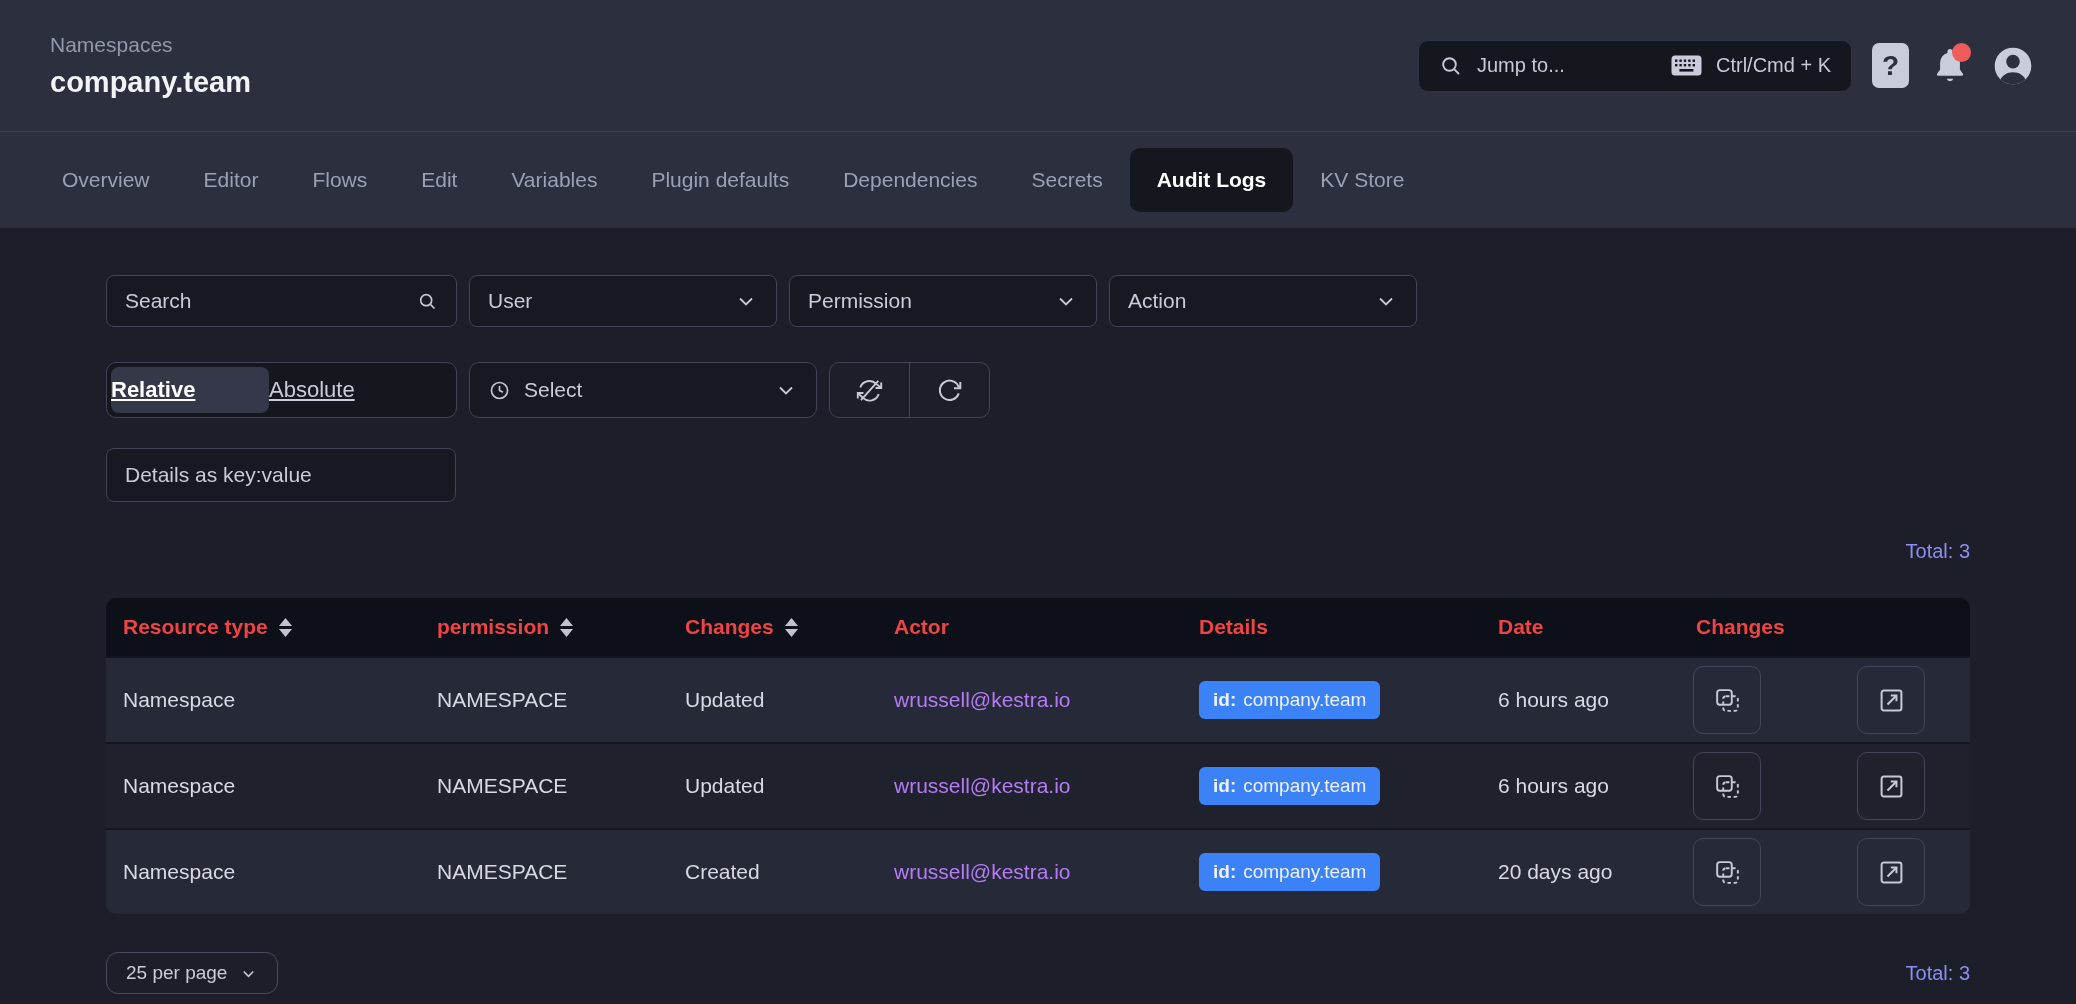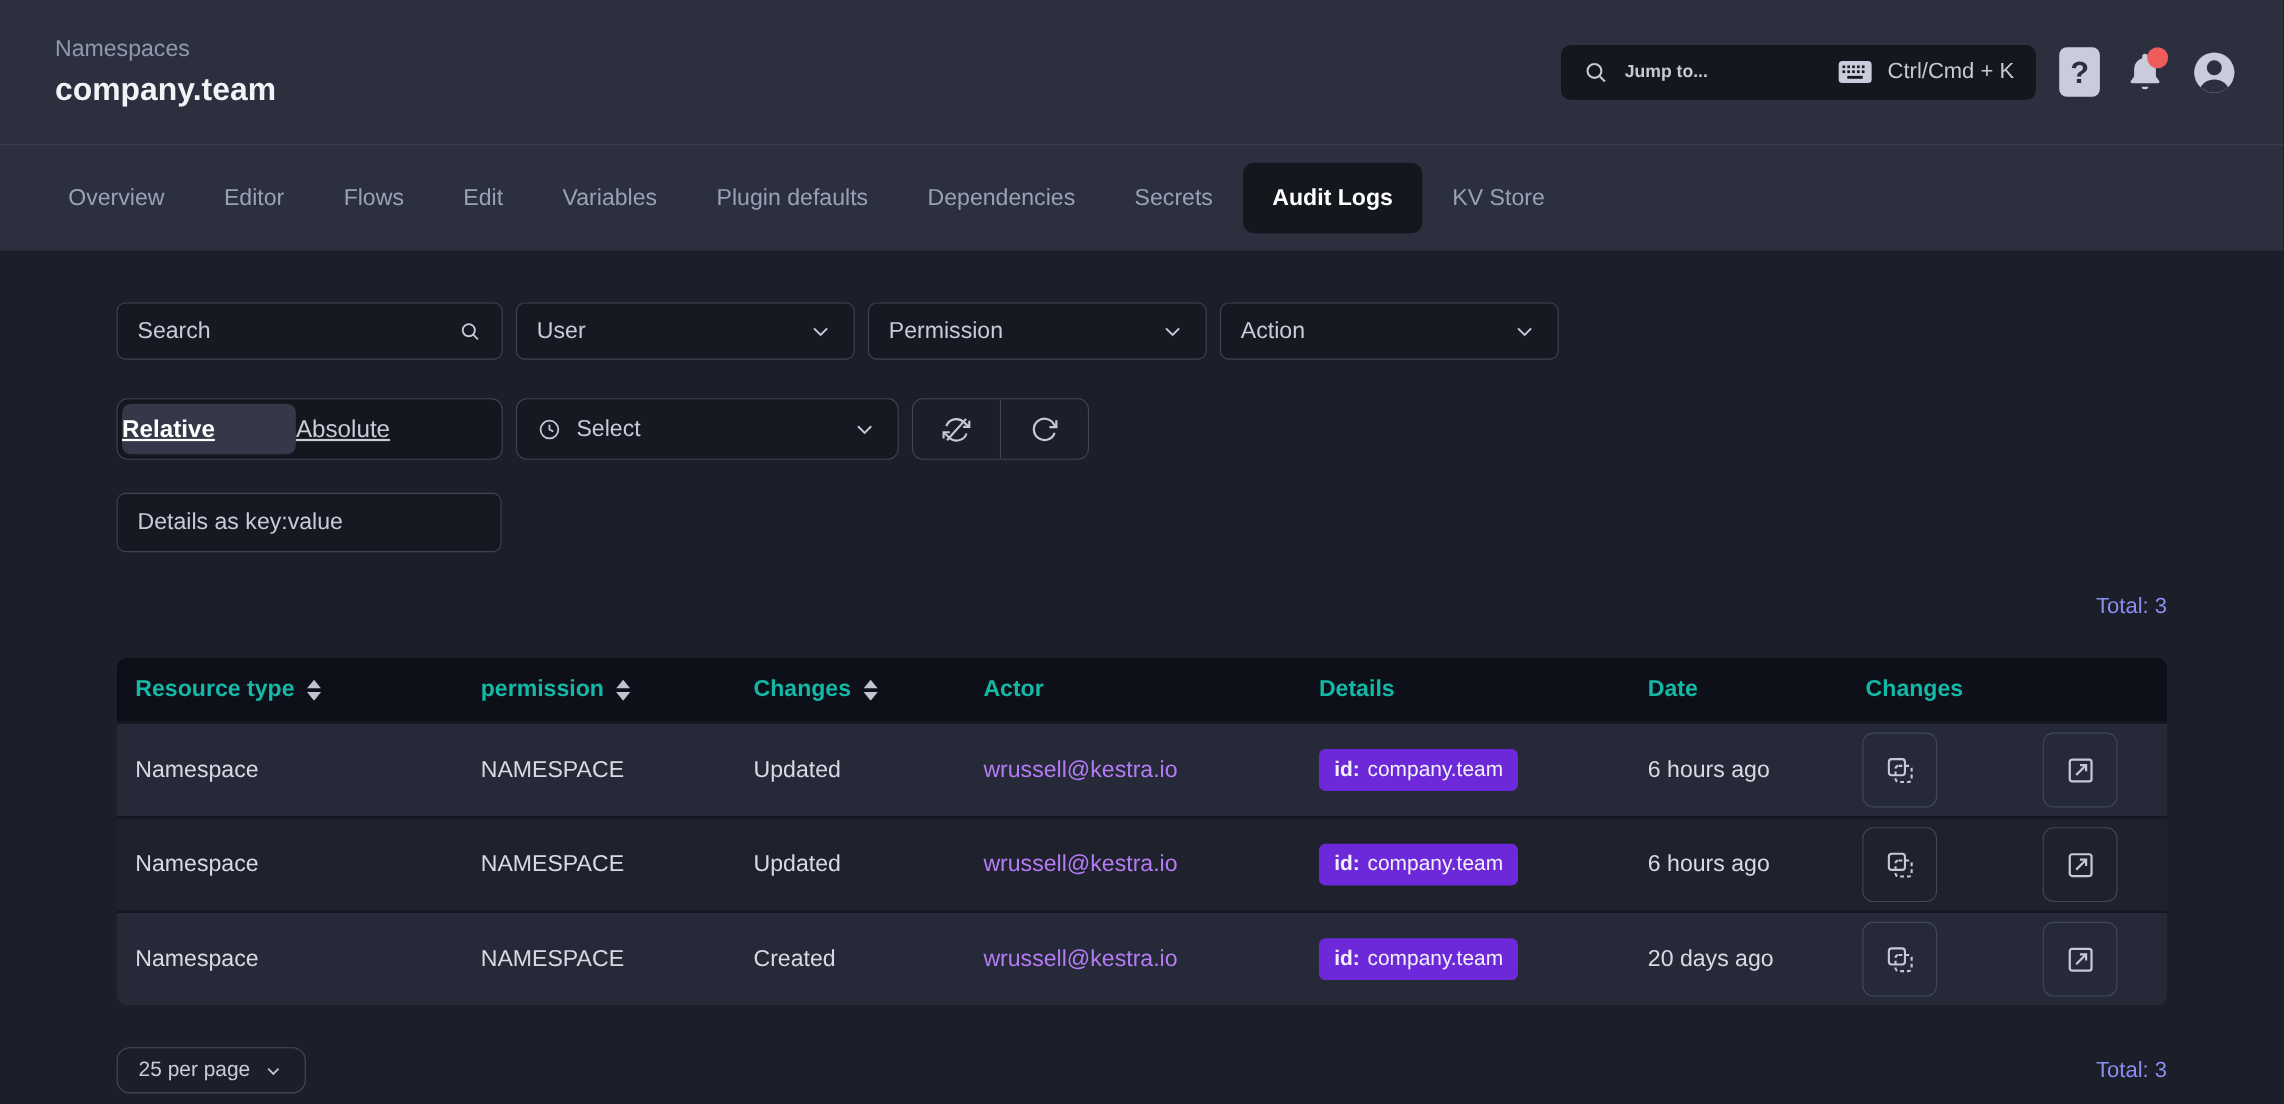--- a/index.html
+++ b/index.html
@@ -28,23 +28,22 @@
     width: 434px; height: 52px;
     background: #15171f;
     border: 1px solid #2e3343;
     border-radius: 10px;
     display: flex; align-items: center;
     padding: 0 20px; gap: 14px;
     cursor: pointer;
   }
   .jump-input {
     background: transparent; border: none; outline: none;
-    color: #15803d; font-size: 16px; width: 160px; flex: 1;
+    color: #15803d; font-size: 20px; width: 160px; flex: 1;
     font-family: inherit;
-    font-weight: bold;
   }
   .jump-input::placeholder { color: #c6c9d6; opacity: 1; }
   .jump-shortcut { font-size: 20px; color: #c6c9d6; white-space: nowrap; }
   .help-tile {
     width: 37px; height: 45px;
     background: #c9ccdb; border-radius: 7px;
     display: flex; align-items: center; justify-content: center;
     color: #2b2f3e; font-size: 28px; font-weight: bold;
     cursor: pointer;
   }
@@ -127,30 +126,30 @@
   .total-row { margin-top: 38px; text-align: right; }
   .total-link { color: #8b8ff2; font-size: 20px; font-weight: 500; }
 
   
   .audit-table { margin-top: 35px; border-radius: 10px; overflow: hidden; }
   .t-grid {
     display: grid;
     grid-template-columns: 314fr 248fr 209fr 305fr 299fr 198fr 291fr;
     align-items: center;
   }
-  .t-header { height: 58px; background: #0e1019; font-size: 21px; font-weight: bold; color: #14b8a6; }
+  .t-header { height: 58px; background: #0e1019; font-size: 21px; font-weight: bold; color: #ef4444; }
   .t-cell { padding-left: 17px; display: flex; align-items: center; }
   .t-row { height: 86px; font-size: 21px; color: #d8dae3; border-top: 2px solid #141620; }
   .t-row.odd { background: #262a38; }
   .t-row.even { background: #1f222d; }
   .sort-wrap { display: inline-flex; flex-direction: column; gap: 3px; margin-left: 11px; }
   .actor-link { color: #b57bf5; cursor: pointer; }
   .detail-badge {
     display: inline-flex; align-items: center;
-    background: #6d28d9; border-radius: 6px;
+    background: #3b82f6; border-radius: 6px;
     padding: 8px 14px; font-size: 19px; color: #f0f1f5;
     white-space: nowrap;
   }
   .detail-badge .k { font-weight: bold; margin-right: 7px; }
   .actions-cell { gap: 96px; padding-left: 14px; }
   .row-action-btn {
     width: 68px; height: 68px;
     border: 1.5px solid #41465a; border-radius: 10px;
     background: transparent;
     display: flex; align-items: center; justify-content: center;

